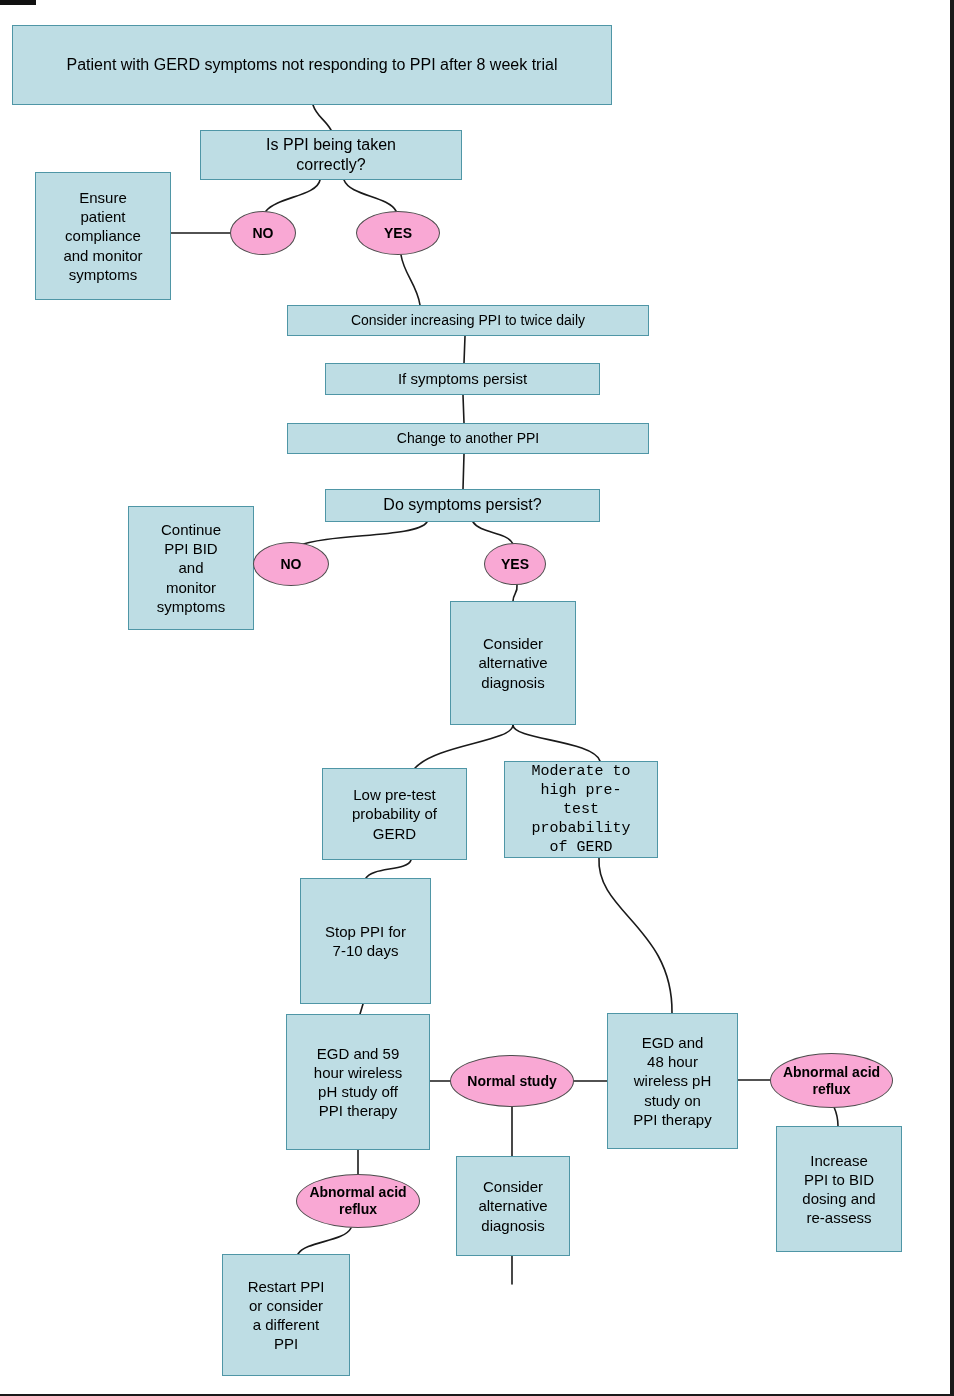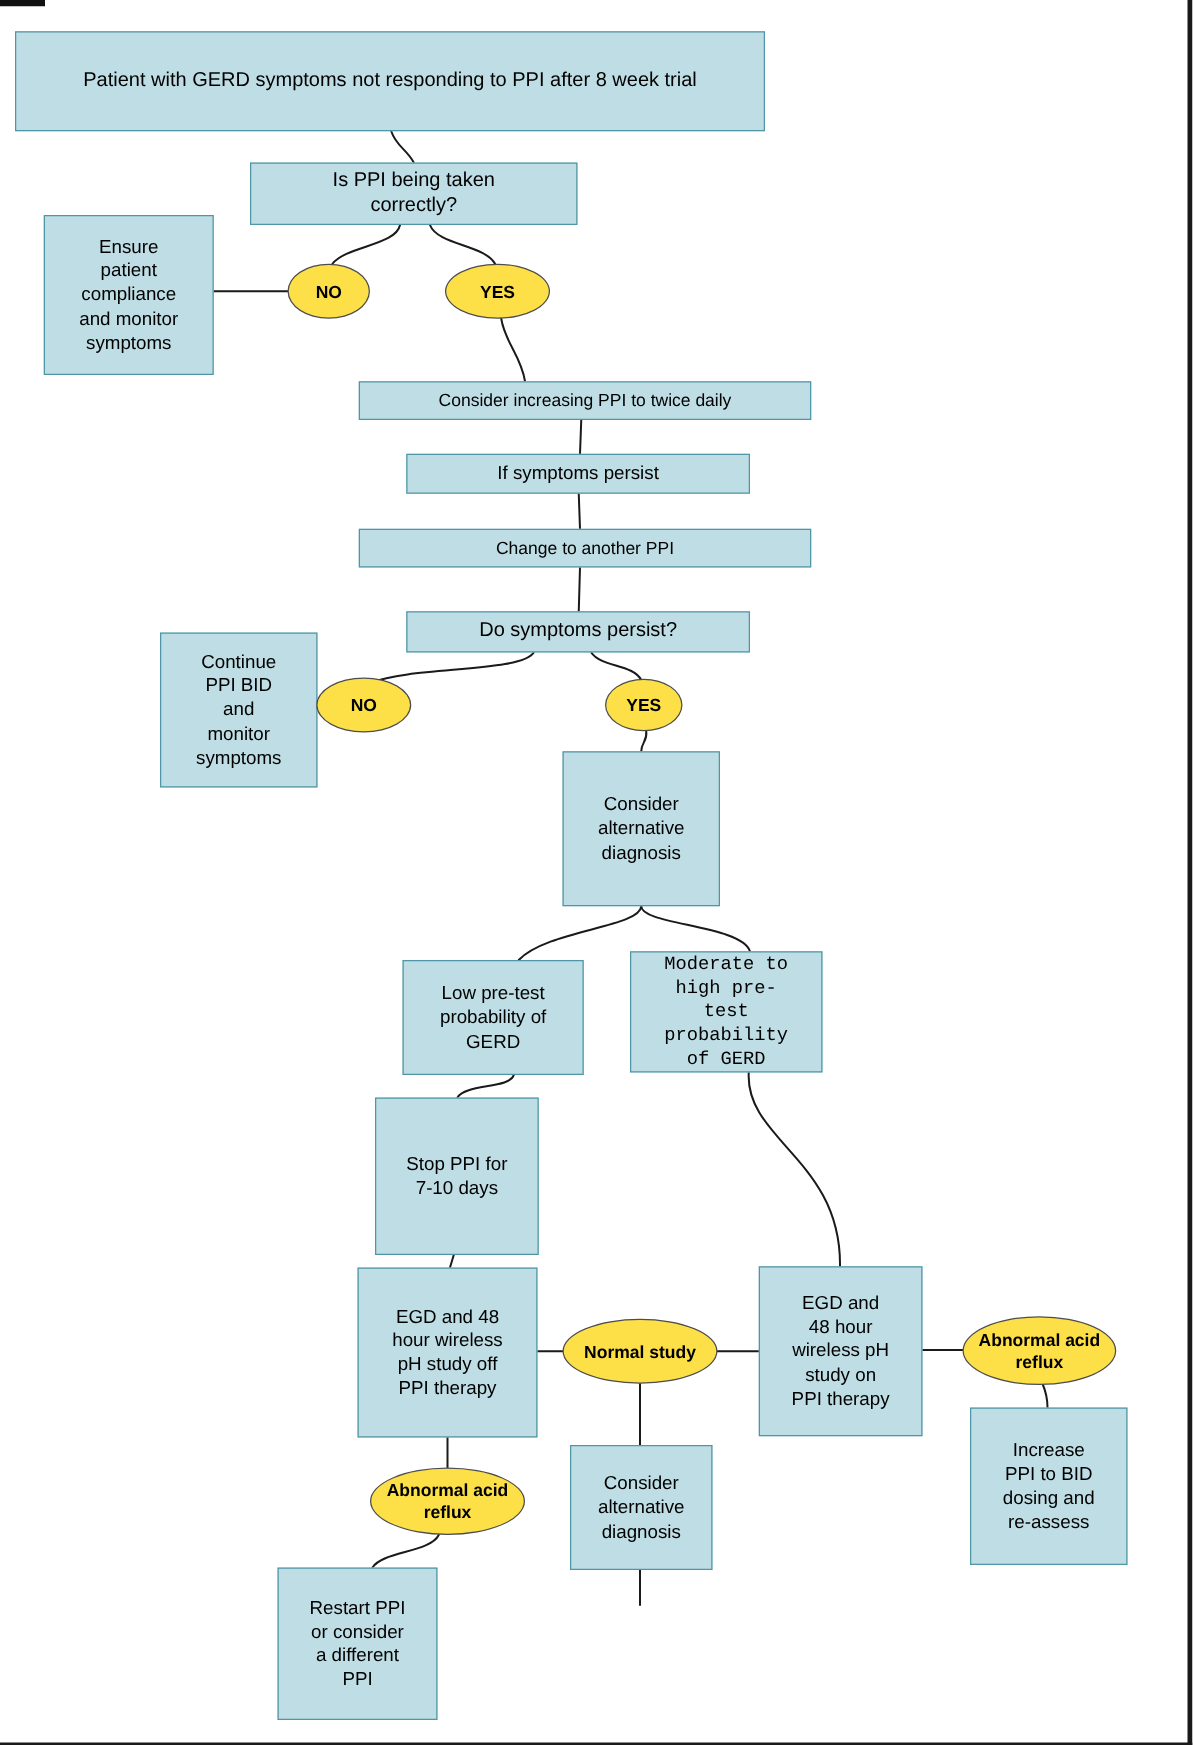--- a/index.html
+++ b/index.html
@@ -31,21 +31,21 @@
   .box {
     background: #bedde4;
     border: 1.5px solid #4f96a6;
     font-size: 15px;
     line-height: 1.28;
     padding: 4px 24px;
   }
   .box.big { font-size: 16px; }
   .box.small { font-size: 14px; }
   .oval {
-    background: #fde047;
+    background: #f9a8d4;
     border: 1.6px solid #4d4d4d;
     border-radius: 50%;
     font-weight: bold;
     font-size: 14px;
     line-height: 1.2;
     padding: 2px 8px;
   }
   .corner-mark {
     position: absolute;
     left: 0; top: 0;
@@ -114,21 +114,21 @@
   <div class="node oval" style="left:484px; top:543px; width:62px; height:42px;">YES</div>
 
   <div class="node box" style="left:450px; top:601px; width:126px; height:124px;">Consider alternative diagnosis</div>
 
   <div class="node box" style="left:322px; top:768px; width:145px; height:92px;">Low pre-test probability of GERD</div>
 
   <div class="node box" style="left:504px; top:761px; width:154px; height:97px;font-family:Liberation Mono, monospace;">Moderate to high pre-test probability of GERD</div>
 
   <div class="node box" style="left:300px; top:878px; width:131px; height:126px;">Stop PPI for 7-10 days</div>
 
-  <div class="node box" style="left:286px; top:1014px; width:144px; height:136px;">EGD and 48 hour wireless pH study off PPI therapy</div>
+  <div class="node box" style="left:286px; top:1014px; width:144px; height:136px;">EGD and 59 hour wireless pH study off PPI therapy</div>
 
   <div class="node oval" style="left:450px; top:1055px; width:124px; height:52px;">Normal study</div>
 
   <div class="node box" style="left:607px; top:1013px; width:131px; height:136px;">EGD and 48 hour wireless pH study on PPI therapy</div>
 
   <div class="node oval" style="left:770px; top:1053px; width:123px; height:55px;">Abnormal acid reflux</div>
 
   <div class="node box" style="left:776px; top:1126px; width:126px; height:126px;">Increase PPI to BID dosing and re-assess</div>
 
   <div class="node oval" style="left:296px; top:1174px; width:124px; height:54px;">Abnormal acid reflux</div>

